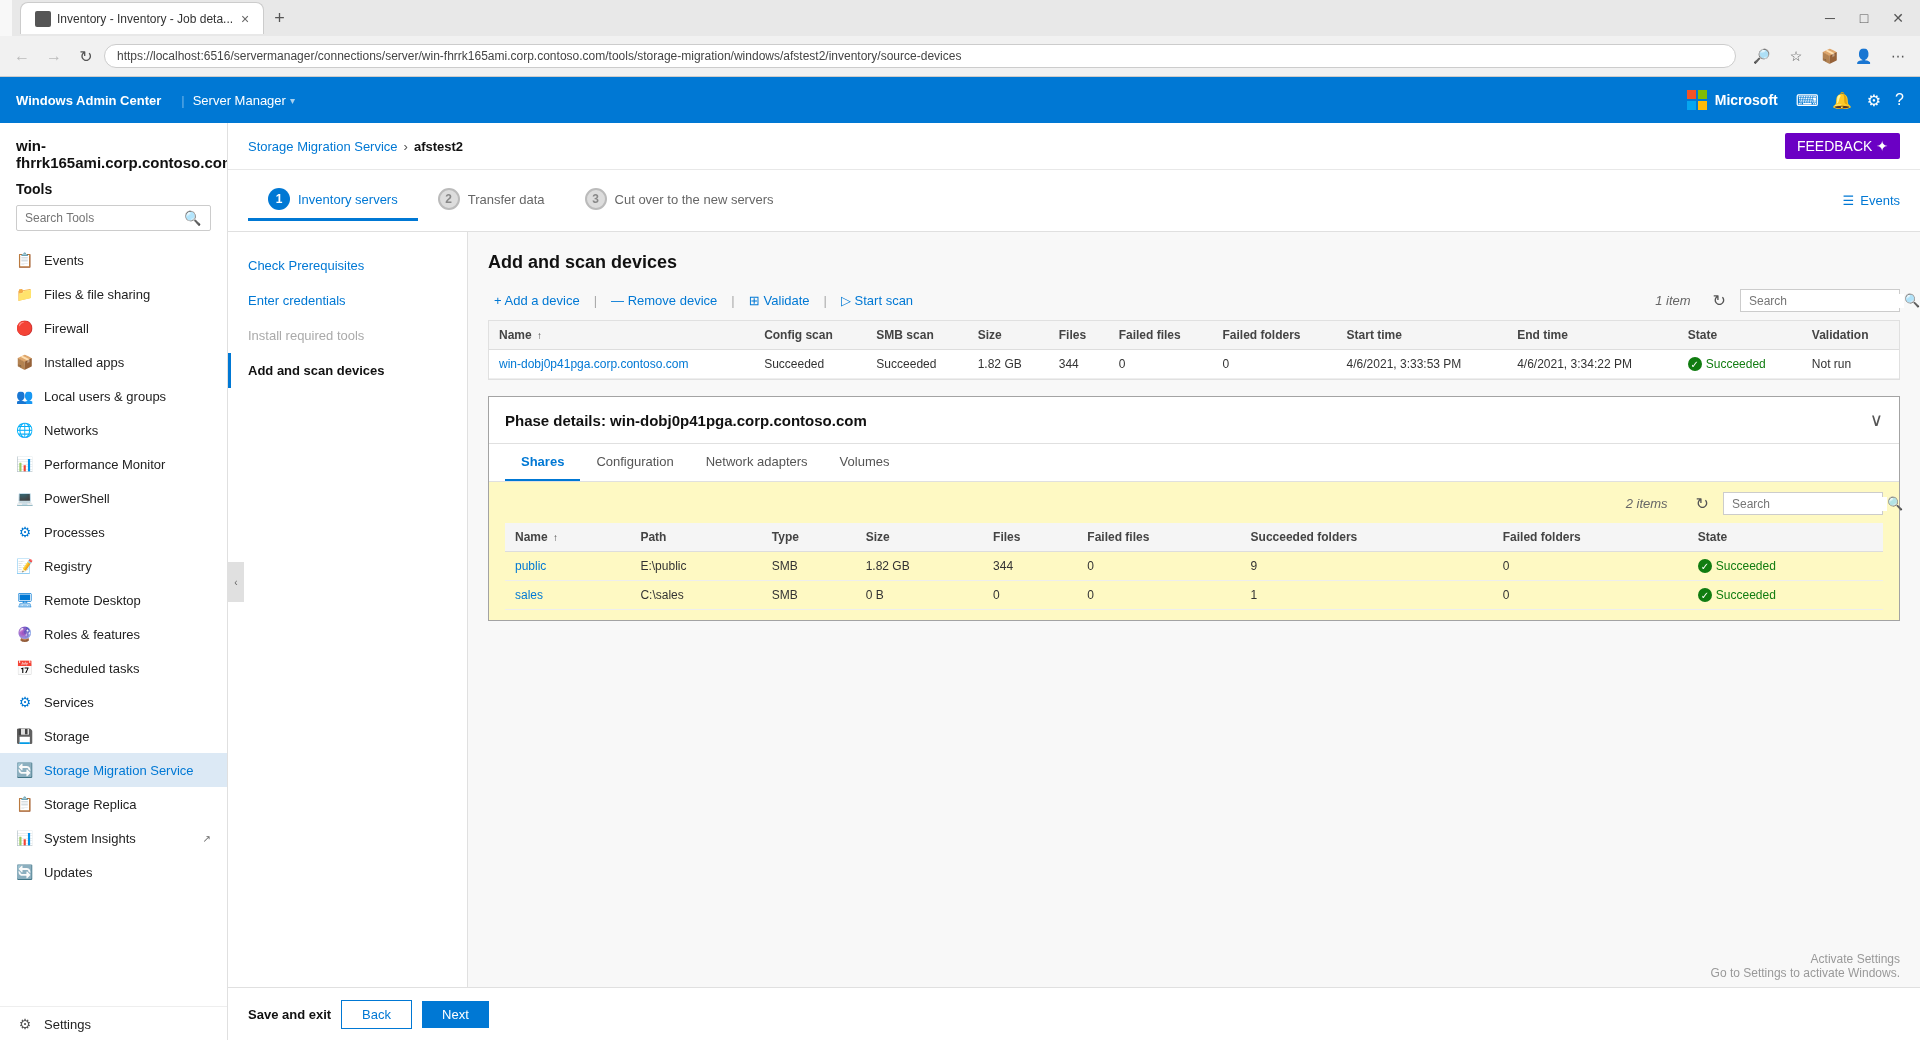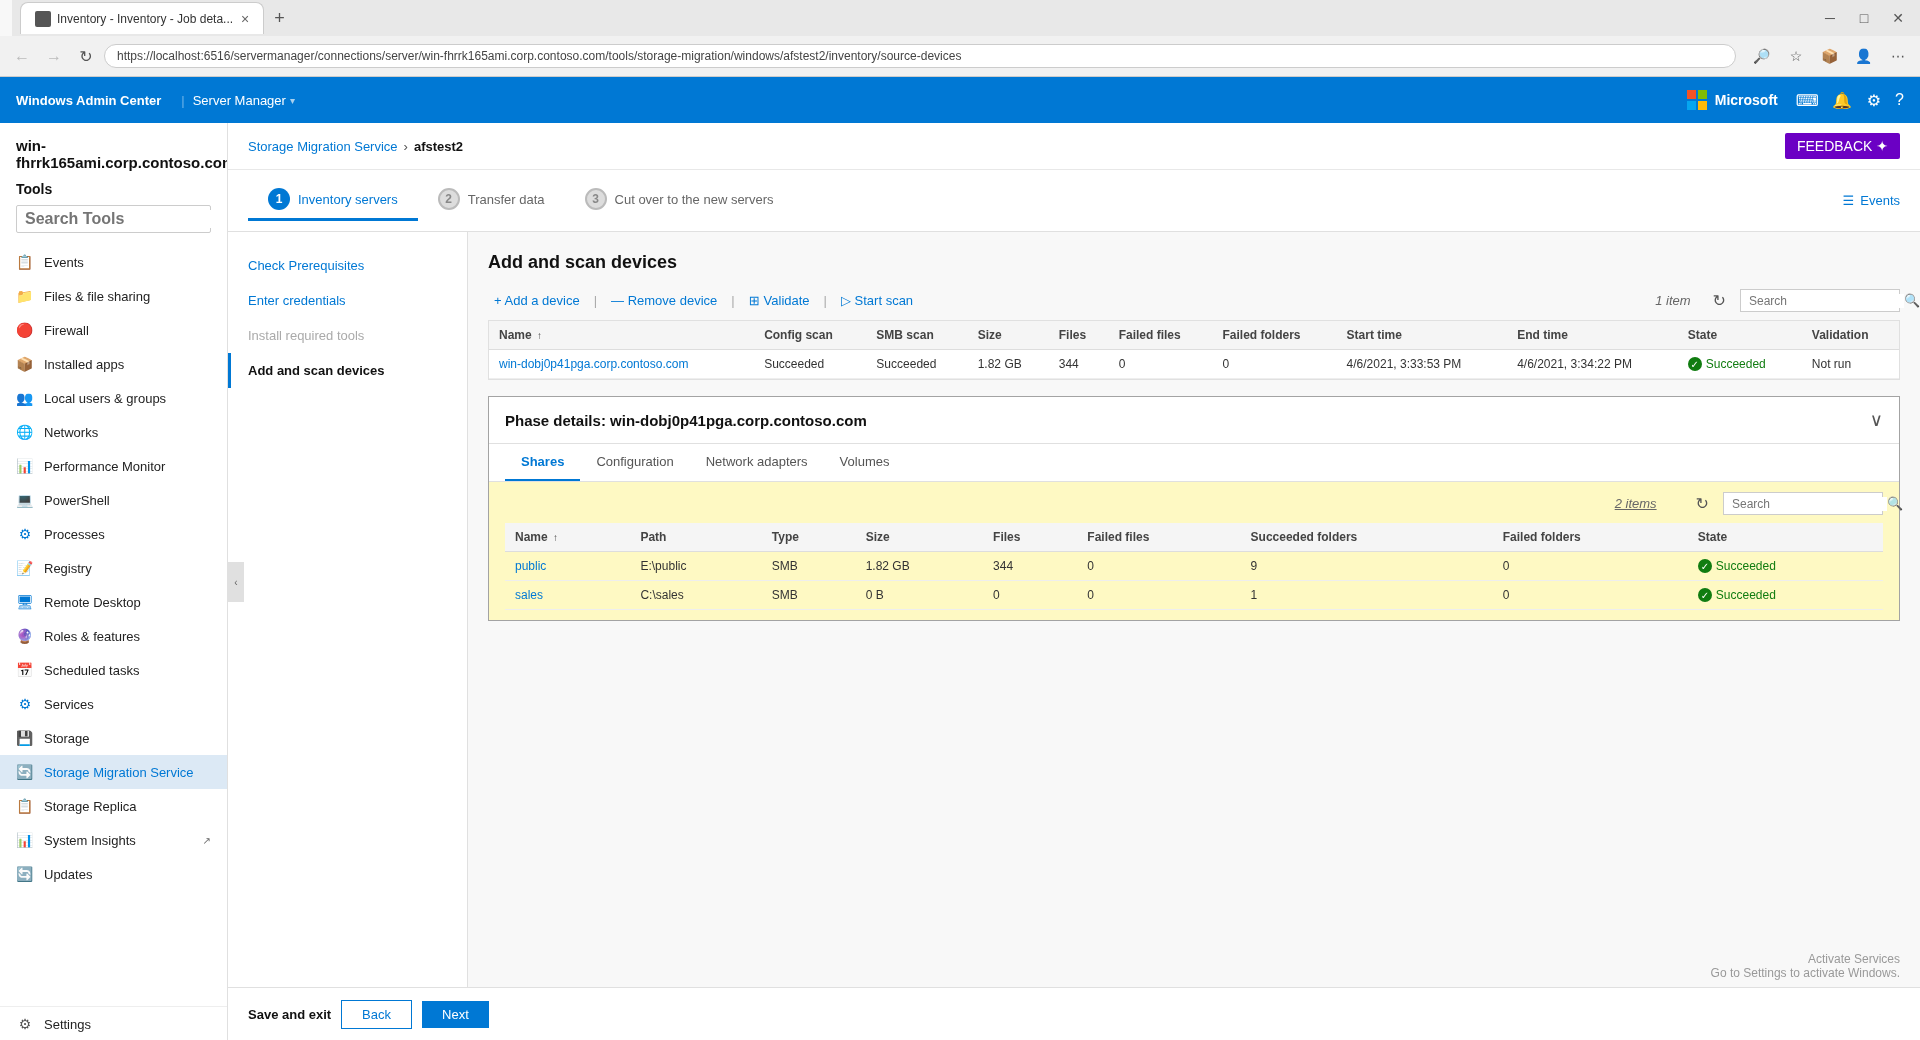--- a/index.html
+++ b/index.html
@@ -171,23 +171,22 @@
       display: flex;
       align-items: center;
       border: 1px solid #ccc;
       border-radius: 2px;
       background: #fff;
       padding: 4px 8px;
       margin-bottom: 4px;
     }
     .sidebar-search input {
       border: none; outline: none;
-      font-size: 16px; flex: 1;
+      font-size: 12px; flex: 1;
       color: #333;
-      font-weight: bold;
     }
     .sidebar-search-icon { color: #0078d4; font-size: 14px; }
     .sidebar-nav {
       overflow-y: auto;
       flex: 1;
     }
     .sidebar-nav::-webkit-scrollbar { width: 4px; }
     .sidebar-nav::-webkit-scrollbar-thumb { background: #ccc; }
     .sidebar-item {
       display: flex;
@@ -805,21 +804,21 @@
               <span>Network adapters</span>
             </div>
             <div class="sub-tab">
               <span>Volumes</span>
             </div>
           </div>
 
           <div class="phase-content">
 
             <div class="toolbar" style="margin-bottom:8px;">
-              <span style="margin-left:auto;color:#666;font-size:13px;font-style:italic;margin-right:25px;text-decoration:underline;">2 items</span>
+              <span style="margin-left:auto;color:#666;font-size:13px;font-style:italic;margin-right:14px;">2 items</span>
               <button class="toolbar-refresh">↻</button>
               <div class="toolbar-search">
                 <input type="text" placeholder="Search" style="">
                 <span>🔍</span>
               </div>
             </div>
 
             <div>
               <table class="data-table">
                 <thead>
@@ -874,15 +873,15 @@
     <div class="footer">
       <span class="footer-label">Save and exit</span>
       <button class="footer-btn-back">Back</button>
       <button class="footer-btn-next">Next</button>
     </div>
 
   </div>
 </div>
 
 <div class="activate-watermark">
-  <div>Activate Services</div>
+  <div>Activate Settings</div>
   <div>Go to Settings to activate Windows.</div>
 </div>
 
 </body></html>

